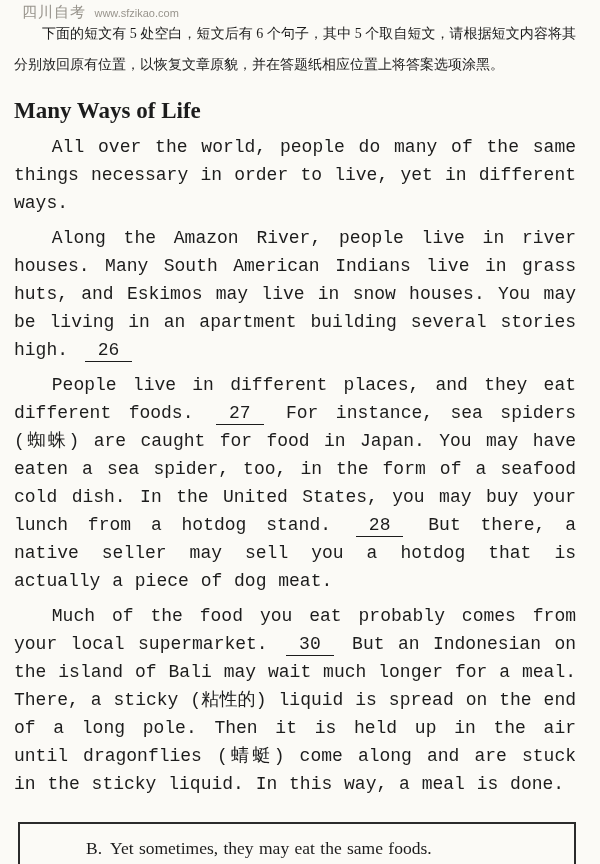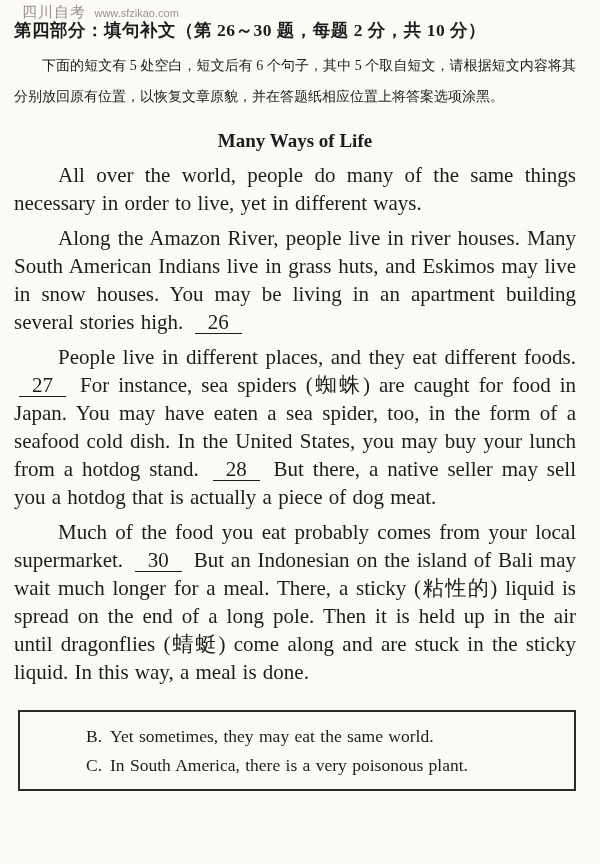--- a/index.html
+++ b/index.html
@@ -34,31 +34,31 @@
   }
   .instructions {
     margin: 8px 0 14px 0;
     font-size: 14px;
     line-height: 31px;
     text-align: justify;
     text-indent: 2em;
   }
   .passage-title {
     margin: 18px 0 9px 0;
-    text-align: center;
-    font-size: 19px;
+    font-size: 23px;
     font-weight: 700;
   }
   .body-para {
     margin: 0 0 7px 0;
-    font-size: 21px;
+    font-size: 18px;
     line-height: 28px;
     text-align: justify;
     text-indent: 2.1em;
     word-spacing: 1px;
+    font-family: Liberation Mono, monospace;
   }
   .blank {
     display: inline-block;
     padding: 0 13px;
     margin: 0 5px;
     text-indent: 0;
     text-align: left;
     line-height: 21px;
     border-bottom: 1.6px solid #1c1c1c;
   }
@@ -77,31 +77,30 @@
 </head>
 <body>
 
 <div class="page">
 
   <div class="watermark">
     <span class="wm-site">四川自考</span>
     <span class="wm-url">www.sfzikao.com</span>
   </div>
 
-  <h2 class="section-heading">第四部分：填句补文（第 26～30 题，每题 2 分，共 10 分）</h2>
 
   <p class="instructions">下面的短文有 5 处空白，短文后有 6 个句子，其中 5 个取自短文，请根据短文内容将其分别放回原有位置，以恢复文章原貌，并在答题纸相应位置上将答案选项涂黑。</p>
 
   <h3 class="passage-title">Many Ways of Life</h3>
 
   <div id="passage-body">
       <p class="body-para"><span>All over the world, people do many of the same things necessary in order to live, yet in different ways.</span></p>
       <p class="body-para"><span>Along the Amazon River, people live in river houses. Many South American Indians live in grass huts, and Eskimos may live in snow houses. You may be living in an apartment building several stories high. </span><span class="blank">26</span></p>
       <p class="body-para"><span>People live in different places, and they eat different foods. </span><span class="blank">27</span><span> For instance, sea spiders (蜘蛛) are caught for food in Japan. You may have eaten a sea spider, too, in the form of a seafood cold dish. In the United States, you may buy your lunch from a hotdog stand. </span><span class="blank">28</span><span> But there, a native seller may sell you a hotdog that is actually a piece of dog meat.</span></p>
       <p class="body-para"><span>Much of the food you eat probably comes from your local supermarket. </span><span class="blank">30</span><span> But an Indonesian on the island of Bali may wait much longer for a meal. There, a sticky (粘性的) liquid is spread on the end of a long pole. Then it is held up in the air until dragonflies (蜻蜓) come along and are stuck in the sticky liquid. In this way, a meal is done.</span></p>
     </div>
 
   <div class="options-box" id="options-box">
-      <div class="option-row"><span class="option-letter">B.</span><span>Yet sometimes, they may eat the same world.</span></div>
+      <div class="option-row"><span class="option-letter">B.</span><span>Yet sometimes, they may eat the same foods.</span></div>
       <div class="option-row"><span class="option-letter">C.</span><span>In South America, there is a very poisonous plant.</span></div>
     </div>
 
 </div>
 
 </body></html>

